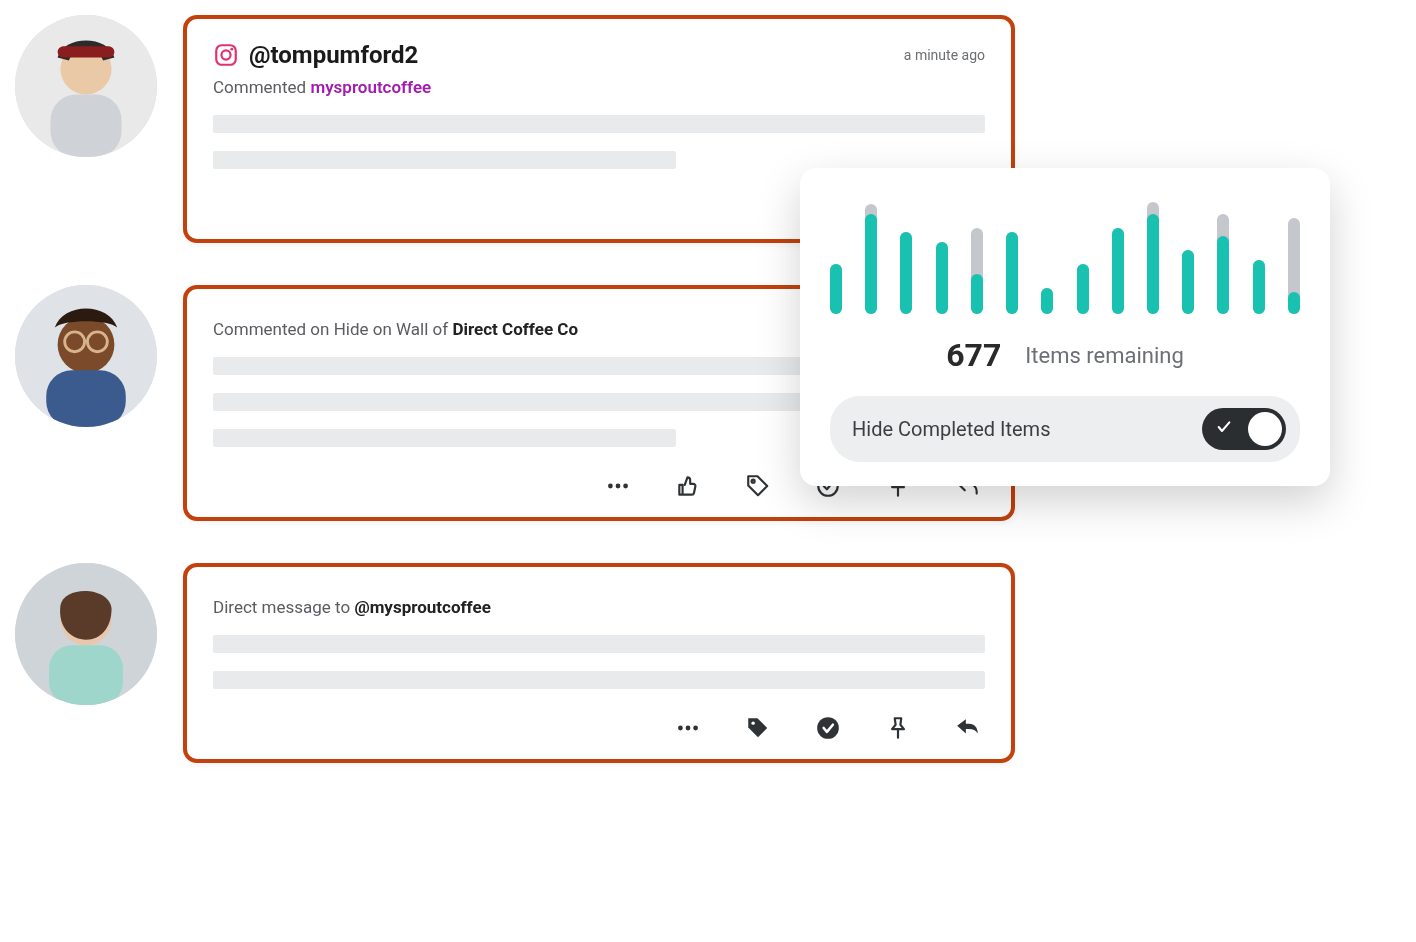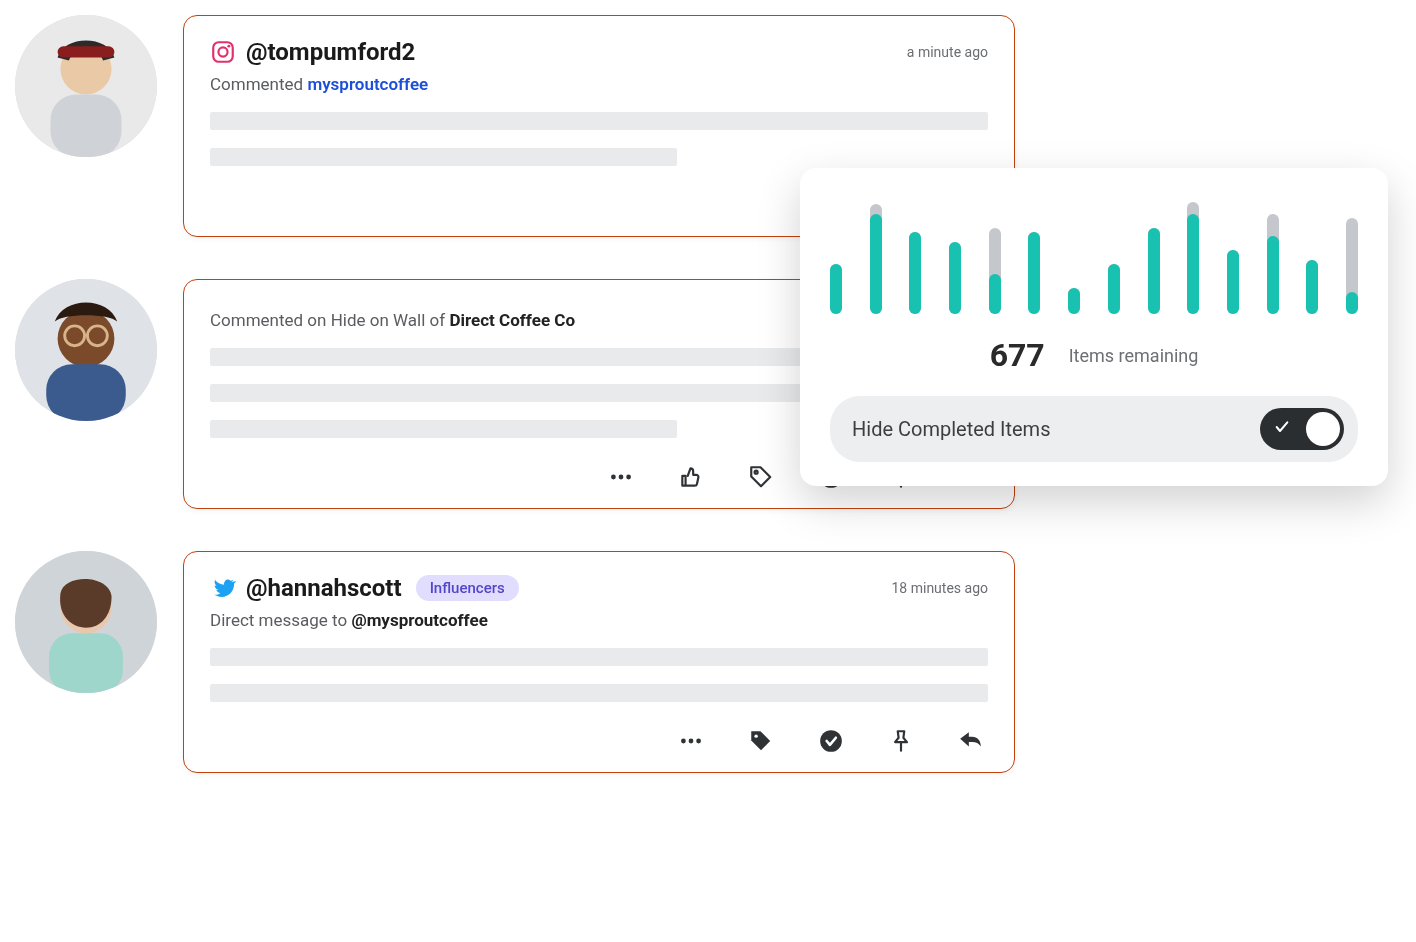--- a/index.html
+++ b/index.html
@@ -16,60 +16,60 @@
   .feed { position:absolute; left:15px; top:15px; width:1000px; }
   .row { display:flex; align-items:flex-start; margin-bottom:42px; }
   .avatar {
     width:142px; height:142px; border-radius:50%;
     flex:0 0 142px; margin-right:26px;
     background:#ddd; position:relative; overflow:hidden;
   }
   .avatar svg { width:100%; height:100%; display:block; }
   .card {
     flex:1 1 auto;
-    border:1px solid #c2410c;
+    border:4px solid #c2410c;
     border-radius:14px;
     background:#fff;
     box-shadow:0 2px 6px rgba(0,0,0,0.05);
     padding:22px 26px 18px 26px;
     min-width:0;
   }
   .head { display:flex; align-items:center; }
   .netw { width:26px; height:26px; margin-right:10px; flex:0 0 26px; }
   .uname { font-weight:700; font-size:24px; color:#1a1a1a; }
   .badge {
     margin-left:14px; background:#e0ddff; color:#5546c7;
     font-size:15px; padding:4px 14px; border-radius:14px; font-weight:500;
   }
   .time { margin-left:auto; color:#6b6e72; font-size:14px; }
   .sub { margin-top:8px; font-size:17px; color:#5a5c60; }
-  .sub .link { color:#1d4ed8; font-weight:600; }
+  .sub .link { color:#a21caf; font-weight:600; }
   .sub .bold { color:#222; font-weight:700; }
   .skel { height:18px; background:#e8eaec; border-radius:2px; margin-top:18px; }
   .skel.long { width:100%; }
   .skel.mid  { width:60%; }
   .actions { display:flex; justify-content:flex-end; gap:44px; margin-top:26px; align-items:center; padding-right:4px; }
   .ico { width:26px; height:26px; color:#2f3336; display:flex; align-items:center; justify-content:center; cursor:pointer; }
   .ico svg { width:26px; height:26px; display:block; }
 
   
   .widget {
     position:absolute; left:800px; top:168px;
-    width:588px; background:#fff;
+    width:530px; background:#fff;
     border-radius:16px;
     box-shadow:0 16px 44px rgba(0,0,0,0.18);
     padding:26px 30px 24px 30px;
   }
   .bars { display:flex; align-items:flex-end; justify-content:space-between; height:120px; }
   .bar { width:12px; position:relative; height:100%; display:flex; align-items:flex-end; }
   .bar .grey { position:absolute; bottom:0; width:12px; background:#c4c7cb; border-radius:6px; }
   .bar .teal { position:absolute; bottom:0; width:12px; background:#19c2b0; border-radius:6px; }
   .metric { display:flex; align-items:center; justify-content:center; gap:24px; margin-top:22px; }
   .metric .num { font-size:32px; font-weight:700; color:#2a2a2a; }
-  .metric .lbl { font-size:18px; color:#6c6f73; }
+  .metric .lbl { font-size:22px; color:#6c6f73; }
   .hide-row {
     margin-top:22px; background:#eceeef; border-radius:30px;
     display:flex; align-items:center; padding:12px 14px 12px 22px;gap:11px;
   }
   .hide-row .txt { font-size:20px; color:#3c3f42; }
   .toggle {
     margin-left:auto; width:84px; height:42px; background:#2b2e31; border-radius:22px;
     position:relative; cursor:pointer;
   }
   .toggle .check { position:absolute; left:14px; top:50%; transform:translateY(-50%); color:#fff; }
@@ -182,28 +182,20 @@
     <div class="row">
       <div class="avatar">
         <svg viewBox="0 0 100 100">
           <rect width="100" height="100" fill="#cfd4d9"></rect>
           <circle cx="50" cy="40" r="18" fill="#e8c7ad"></circle>
           <rect x="24" y="58" width="52" height="42" rx="16" fill="#9fd6cb"></rect>
           <path d="M32 30c2-14 34-14 36 2 0 14-8 22-18 22s-20-8-18-24z" fill="#5a3a28"></path>
         </svg>
       </div>
       <div class="card">
-        <div class="head">
-          <span class="netw"><svg viewBox="0 0 24 24">
-              <path fill="#1da1f2" d="M22 5.9c-.7.3-1.5.6-2.3.7.8-.5 1.5-1.3 1.8-2.3-.8.5-1.7.8-2.6 1-1.5-1.6-4.1-1.3-5.3.6-.6.9-.8 2-.6 3-3.3-.2-6.3-1.8-8.2-4.4-1.1 1.9-.5 4.2 1.3 5.4-.6 0-1.3-.2-1.8-.5 0 2 1.4 3.8 3.4 4.2-.6.2-1.3.2-1.9.1.5 1.7 2.1 2.9 3.9 2.9-1.6 1.3-3.6 1.9-5.6 1.7 1.9 1.2 4.1 1.9 6.4 1.9 7.7 0 12-6.5 11.7-12.3.8-.6 1.5-1.3 2-2.1z"></path>
-            </svg></span>
-          <span class="uname">@hannahscott</span>
-          <span class="badge">Influencers</span>
-          <span class="time">18 minutes ago</span>
-        </div>
         <div class="sub"><span>Direct message to</span>   <span class="bold">@mysproutcoffee</span></div>
         <div class="skel long"></div>
         <div class="skel long"></div>
         <div class="actions">
           <span class="ico">
             <svg viewBox="0 0 24 24">
               <circle cx="5" cy="12" r="2.2" fill="#2f3336"></circle>
               <circle cx="12" cy="12" r="2.2" fill="#2f3336"></circle>
               <circle cx="19" cy="12" r="2.2" fill="#2f3336"></circle>
             </svg>

